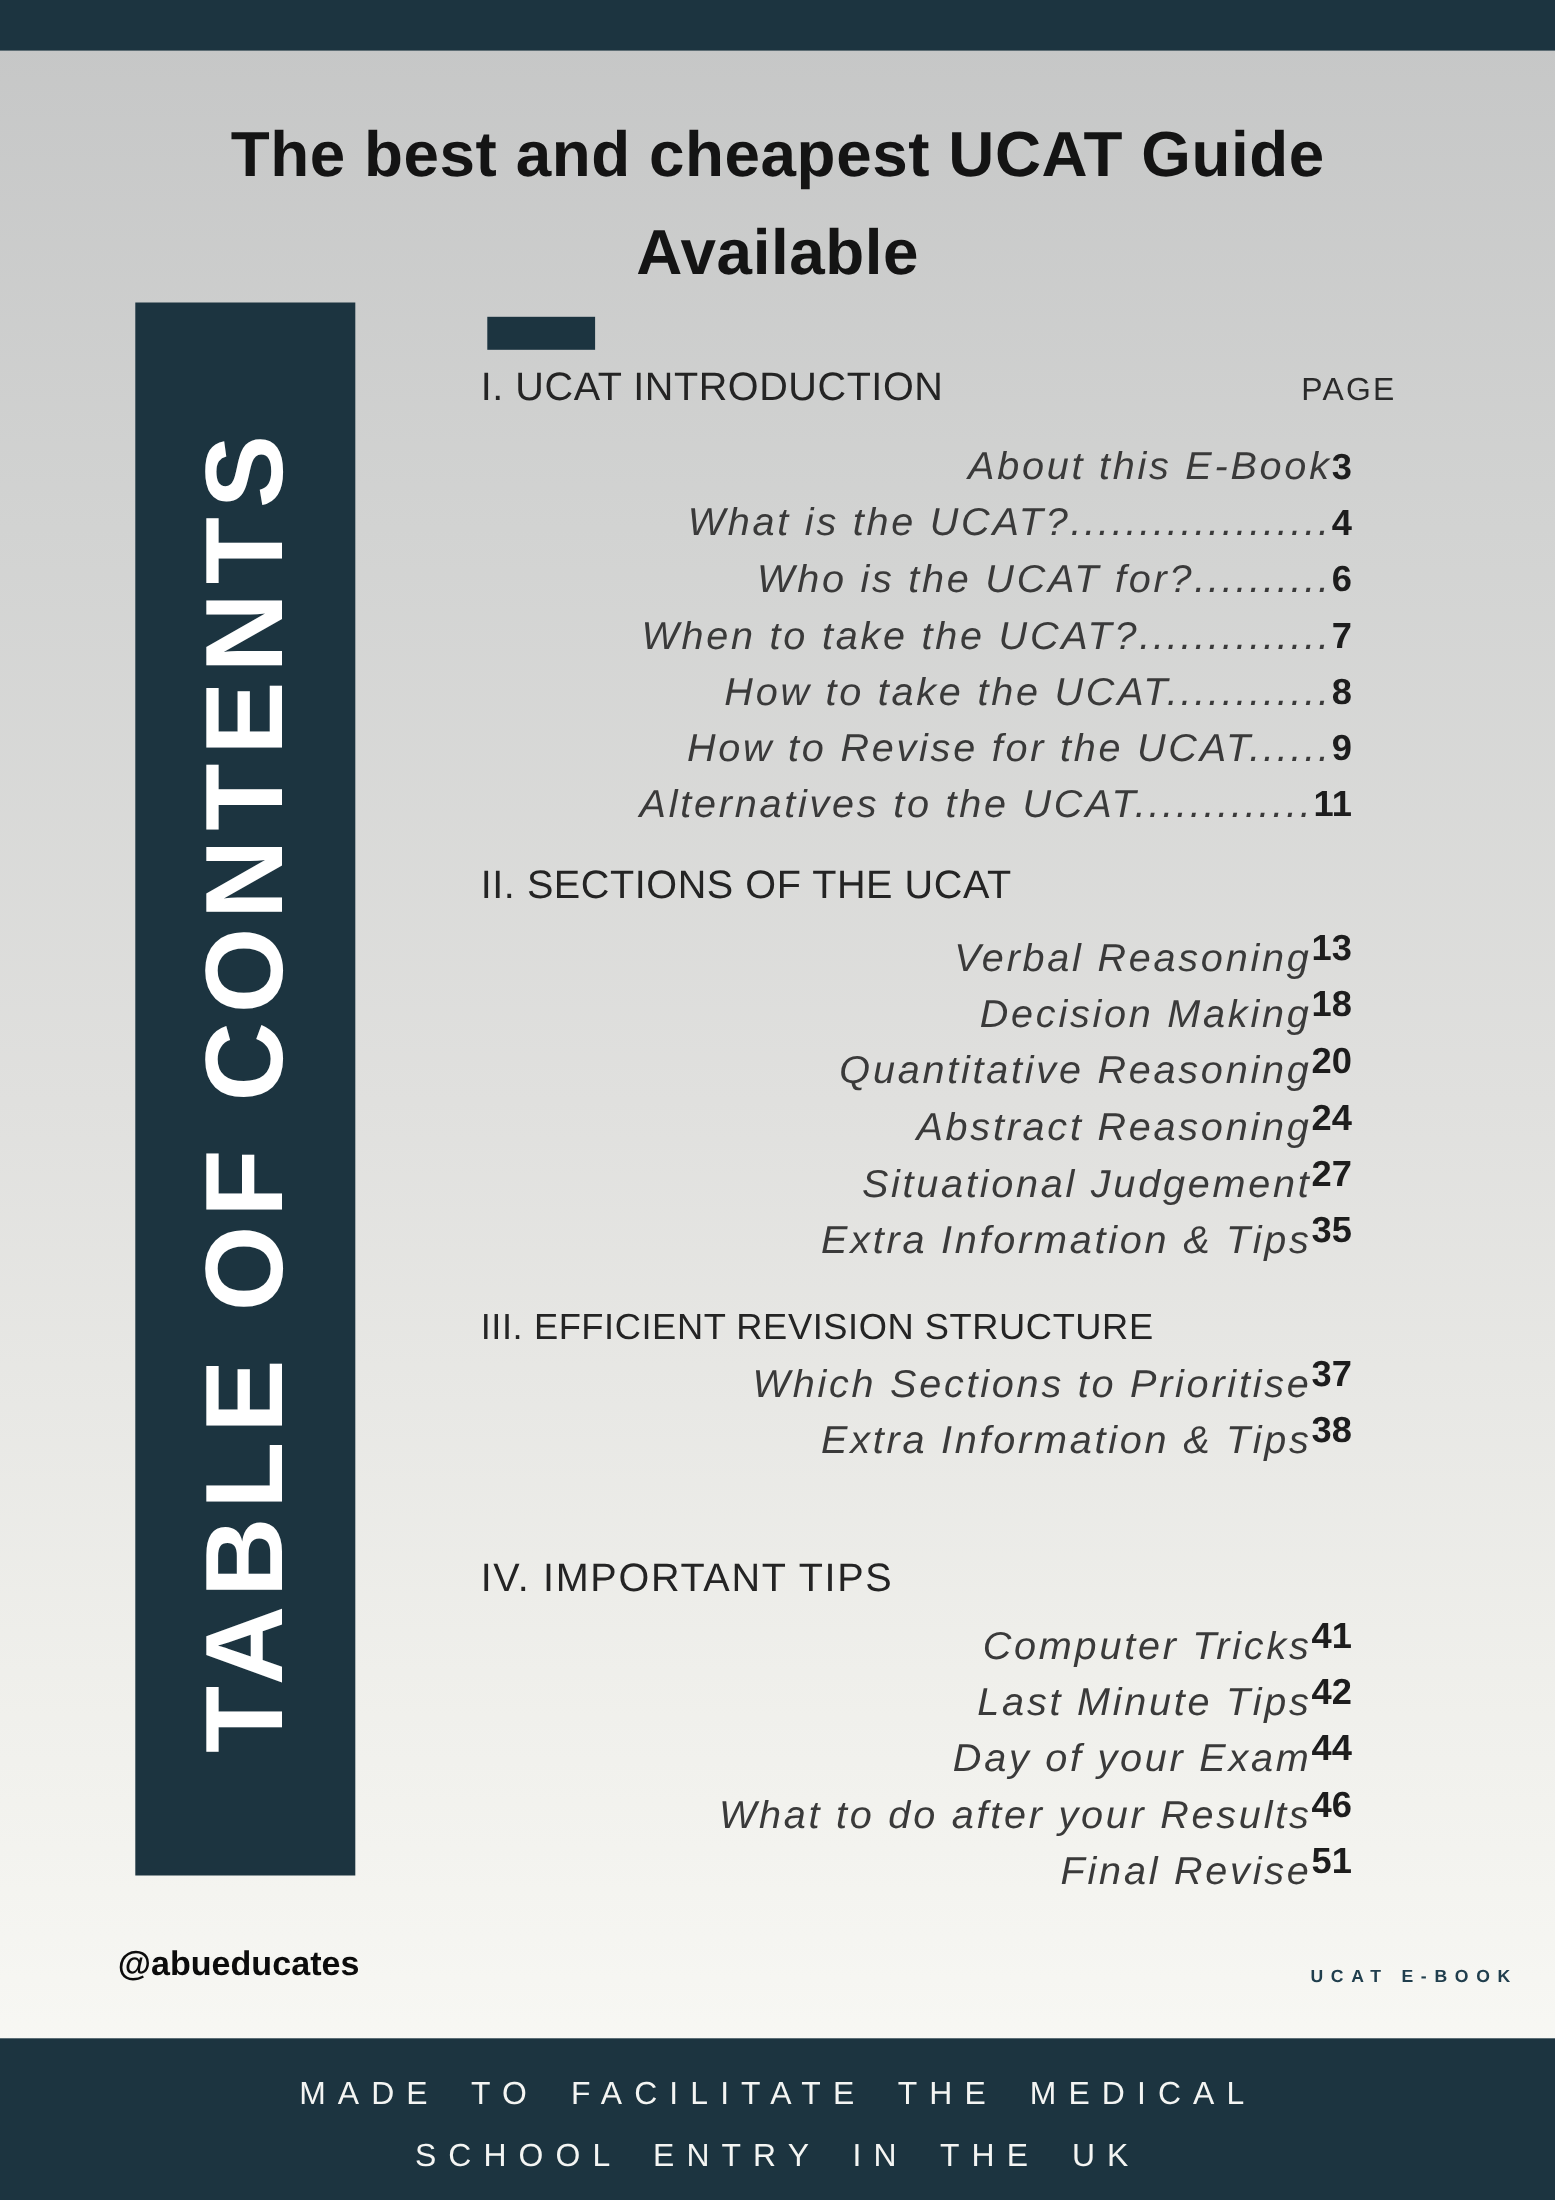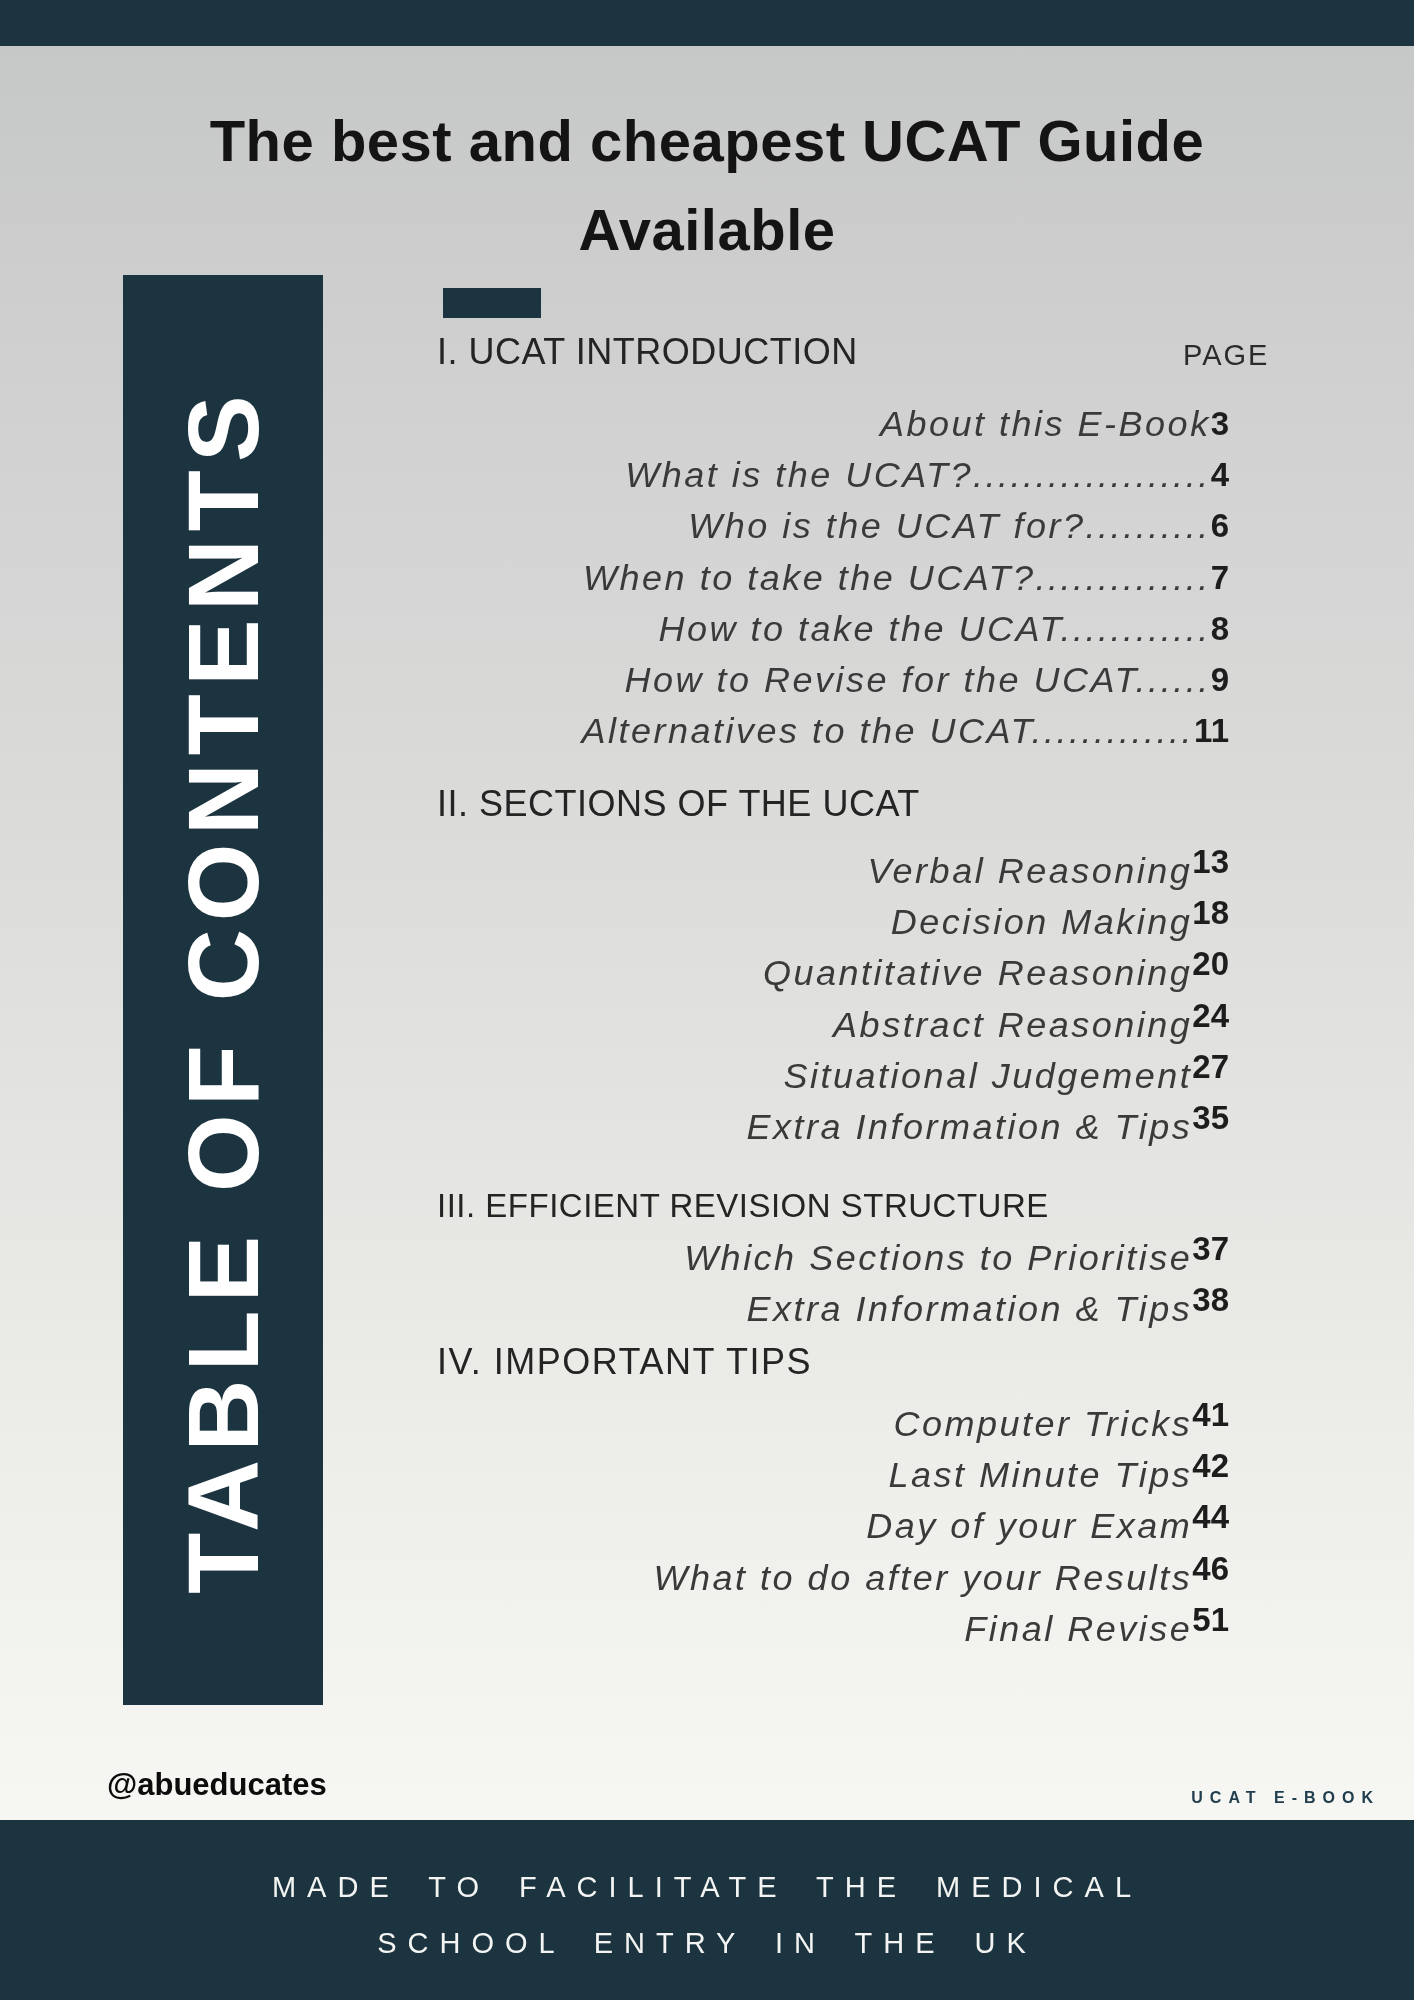--- a/index.html
+++ b/index.html
@@ -30,21 +30,21 @@
   }
 
   .accent-rect { position:absolute; left:443px; top:288px; width:98px; height:30px; background:var(--teal); }
 
   .page-col-header {
     position:absolute; left:1183px; top:339px; font-size:29px; font-weight:400;
     letter-spacing:2px; color:#2b2b2b;
   }
 
   .toc-section { position:absolute; left:437px; width:792px; }
-  .sec-0 { top:330px; } .sec-1 { top:782px; } .sec-2 { top:1186px; } .sec-3 { top:1340px; }
+  .sec-0 { top:330px; } .sec-1 { top:782px; } .sec-2 { top:1186px; } .sec-3 { top:1412px; }
 
   .sec-title { font-size:36px; font-weight:400; color:#242424; letter-spacing:0.5px; line-height:44px; }
   .sec-2 .sec-title { font-size:33px; line-height:40px; }
   .sec-3 .sec-title { letter-spacing:1.5px; }
 
   .items { margin-top:24px; }
   .sec-1 .items { margin-top:19px; }
   .sec-2 .items { margin-top:6px; }
   .sec-3 .items { margin-top:14px; }
 
@@ -58,21 +58,21 @@
   .row .num { font-size:33px; font-weight:700; color:#1d1d1d; }
   .raise .num { position:relative; top:-9px; }
 
   .handle { position:absolute; left:107px; top:1767px; font-size:31px; font-weight:700; color:#0c0c0c; }
   .brand {
     position:absolute; right:34px; top:1789px; font-size:16px; font-weight:700;
     letter-spacing:7px; color:#203e4d;
   }
 
   .banner {
-    position:absolute; left:0; right:0; bottom:0; height:180px; background:var(--teal);
+    position:absolute; left:0; right:0; bottom:0; height:147px; background:var(--teal);
     display:flex; flex-direction:column; align-items:center; justify-content:center;
     gap:26px; padding-top:10px;
   }
   .banner .bline {
     color:#f4f5f3; font-size:29px; font-weight:400; line-height:30px;
     letter-spacing:11px; word-spacing:10px; white-space:nowrap;
   }
 </style>
 </head>
 <body>

